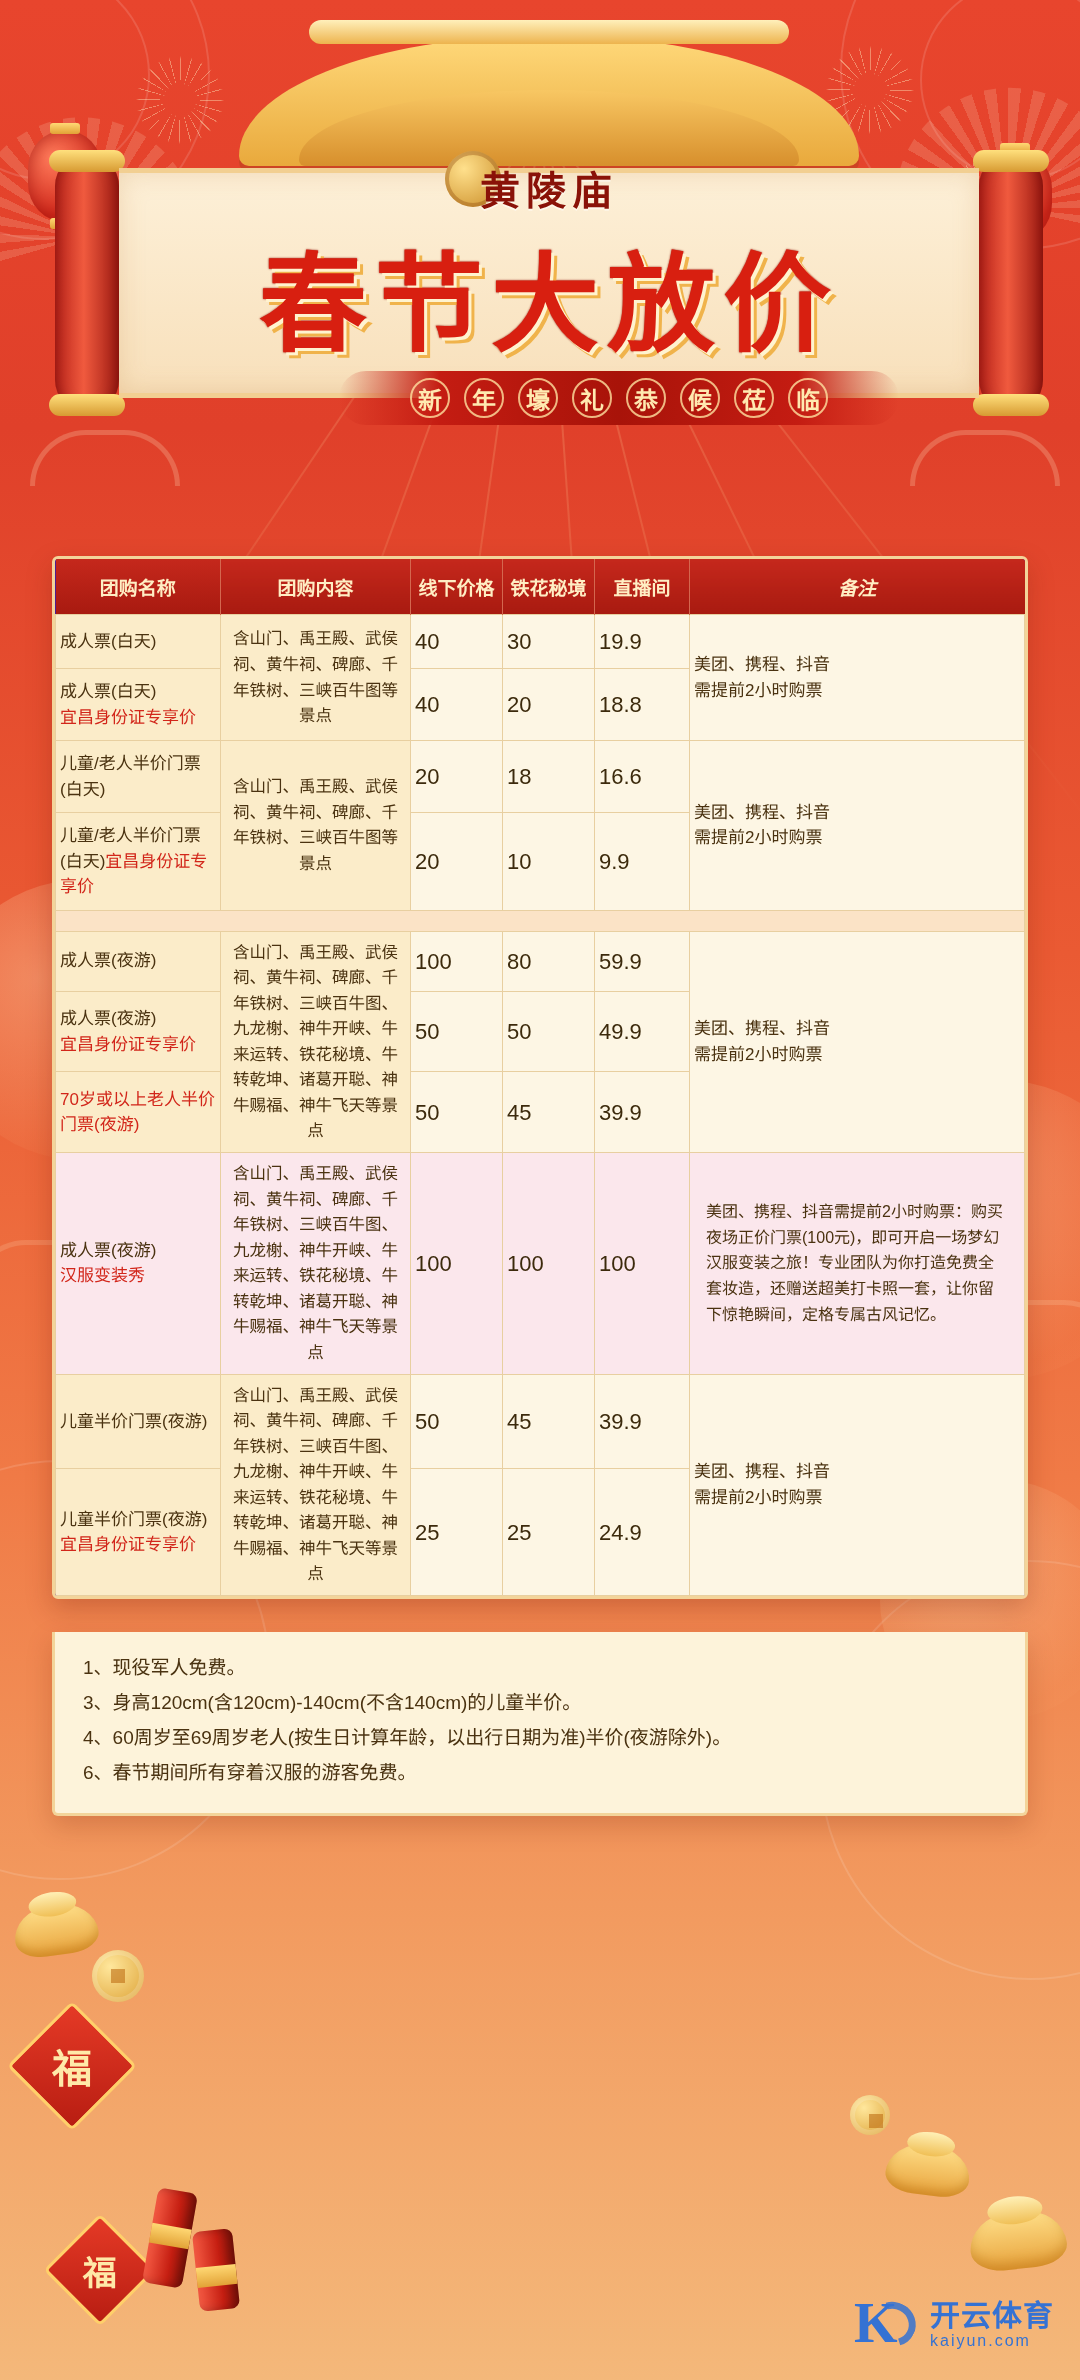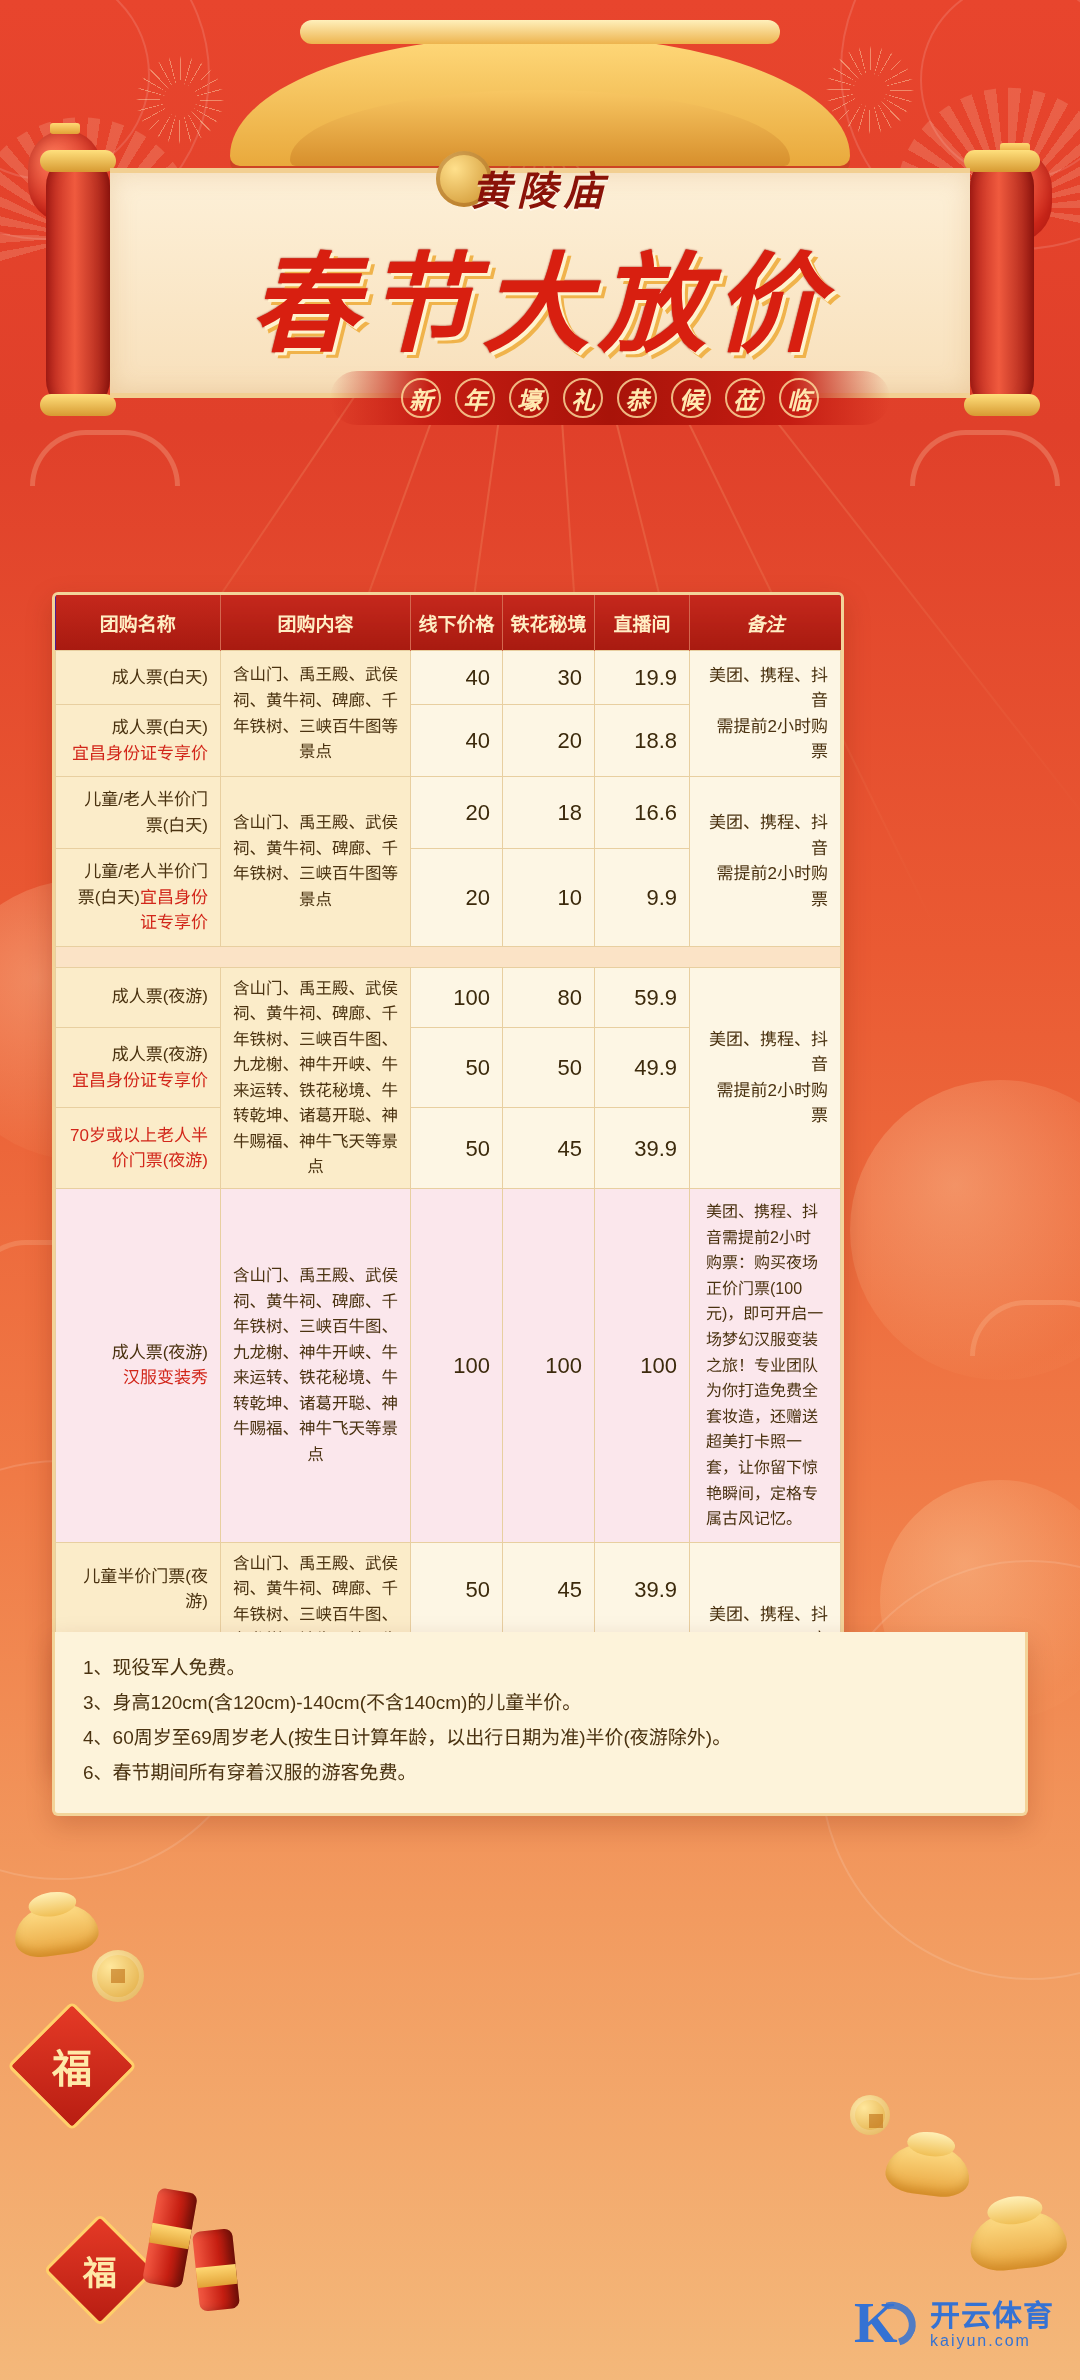--- a/index.html
+++ b/index.html
@@ -95,21 +95,21 @@
     position:absolute; width:40px; height:96px; border-radius:8px;
     background:linear-gradient(90deg,#f45a43,#c61f12 60%,#8d1309);
     box-shadow: inset -6px 0 10px rgba(0,0,0,.25);
   }
   .firecracker:before{
     content:""; position:absolute; left:0; top:36px; width:40px; height:20px;
     background:linear-gradient(180deg,#ffd874,#e2a236);
   }
 
   
-  .header { position:absolute; left:0; top:0; width:876px; height:560px;font-style:italic; }
+  .header { position:absolute; left:9px; top:0; width:876px; height:560px; }
   .roof {
     position:absolute; left:230px; top:36px; width:620px; height:130px;
     background:linear-gradient(180deg,#ffd97a,#e9a93c);
     border-radius:300px 300px 10px 10px / 120px 120px 10px 10px;
     box-shadow: 0 6px 0 rgba(160,70,20,.35);
   }
   .roof:before{
     content:""; position:absolute; left:60px; top:54px; width:500px; height:76px;
     background:linear-gradient(180deg,#f8c763,#d78f2c);
     border-radius:250px 250px 6px 6px / 70px 70px 6px 6px;
@@ -168,40 +168,40 @@
   .sub-title-bar .ch{
     width:40px; height:40px; border-radius:50%;
     border:2px solid rgba(255,225,160,.8);
     color:#ffe9b0; font-size:24px; font-weight:bold;
     display:flex; align-items:center; justify-content:center;
     font-family:"Liberation Serif","DejaVu Serif",serif;
   }
 
   
   .card{
-    position:absolute; left:52px; top:592px; width:792px;
+    position:absolute; left:52px; top:556px; width:976px;
     background:#4c1d95;
     border:3px solid #f3d49a;
     border-radius:6px;
     box-shadow:0 10px 26px rgba(120,30,10,.28);
     overflow:hidden;
   }
   table{ width:100%; border-collapse:collapse; table-layout:fixed; }
   thead th{
     background:linear-gradient(180deg,#c5281c,#a81a10);
     color:#ffeec4; font-size:19px; font-weight:bold; padding:14px 4px;
     border-right:1px solid #d4674f;
     font-family:"Liberation Sans", sans-serif;
   }
   thead th:last-child{ border-right:none;font-style:italic; }
   td{
     border:1px solid #e8cfa0;
-    text-align:right;
+    text-align:left;
     vertical-align:middle;
-    padding:10px 12px;
+    padding:10px 4px;
     font-size:17px; line-height:1.5;
     color:#4a3210;
   }
   td.name{ background:#fbecc9; }
   td.content{ background:#fbecc9; font-size:16.5px; text-align:center; line-height:1.55; padding:8px 10px; }
   td.price{ background:#fdf6e4; font-size:22px; color:#3c2a0c; }
   td.note{ background:#fdf6e4; font-size:17px; color:#4a3210; }
   .hl-red{ color:#d2261a; }
   tr.pink td{ background:#fbe7ec !important; }
   tr.pink td.note{ background:#fbe7ec !important; text-align:left; padding:10px 16px; line-height:1.6; font-size:16px; }

